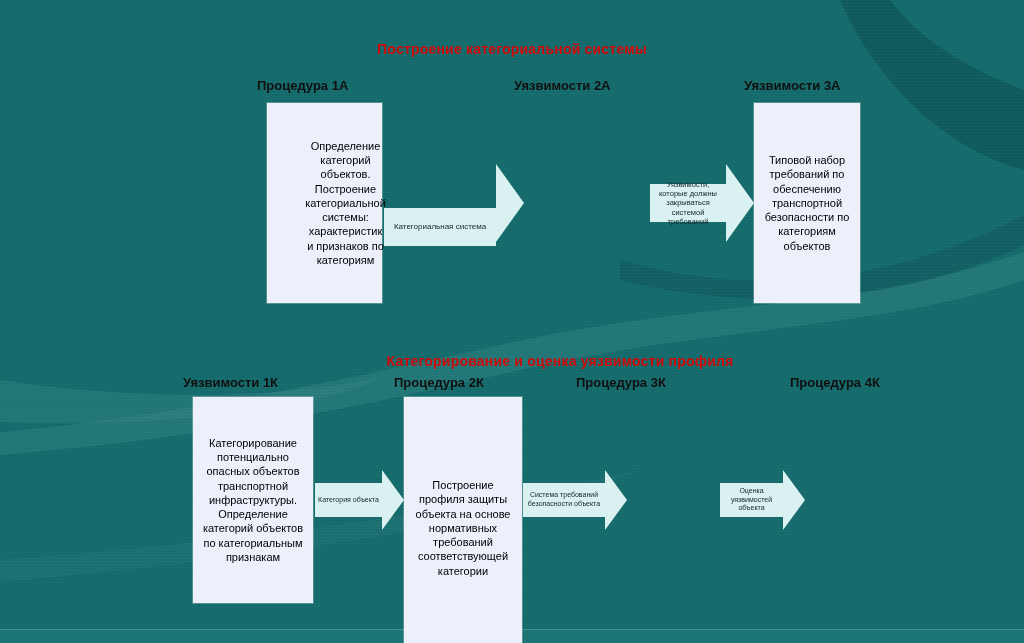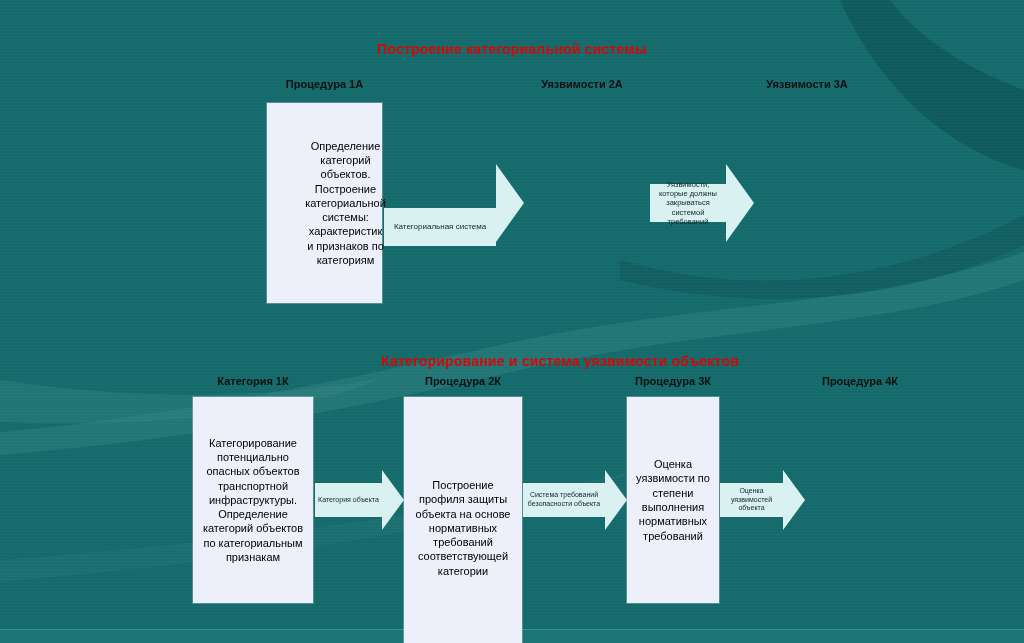--- a/index.html
+++ b/index.html
@@ -23,22 +23,21 @@
     background:#1d7475; border-top:1px solid #3f9192;
   }
 
   .section-title {
     position:absolute;
     color:#cf0a0a; font-weight:bold; font-size:14px;
     text-align:center; letter-spacing:0.2px;
   }
   .proc-header {
     position:absolute;
-    color:#101010; font-weight:bold; font-size:11px;
-    text-align:center;
+    color:#101010; font-weight:bold; font-size:13px;
   }
   .box {
     position:absolute;
     background:#edeffb;
     display:flex; align-items:center; justify-content:center;
     text-align:center;
     color:#000; font-size:11px; line-height:1.3;
     padding:4px 5px;
     box-shadow:0 0 0 1px rgba(255,255,255,0.25);
   }
@@ -96,49 +95,49 @@
     <div class="body" style="font-size:8px;margin-top:48px;">Категориальная система</div>
     <div class="head"></div>
   </div>
 
 
   <div class="arrow arrow-lg" style="left:642px; top:164px; width:112px; height:78px;padding-left:8px;">
     <div class="body">Уязвимости, которые должны закрываться системой требований</div>
     <div class="head"></div>
   </div>
 
+  <div class="box" style="left:754px; top:103px; width:106px; height:200px;">
+    <span>Типовой набор требований по обеспечению транспортной безопасности по категориям объектов</span>
+  </div>
 
-  <div class="section-title" style="left:96px; top:353px; width:928px;">Категорирование и система уязвимости объектов</div>
+  <div class="section-title" style="left:96px; top:353px; width:928px;">Категорирование и оценка уязвимости профиля</div>
 
-  <div class="proc-header" style="left:183px; top:375px; width:140px;">Категория 1К</div>
+  <div class="proc-header" style="left:183px; top:375px; width:140px;">Уязвимости 1К</div>
   <div class="proc-header" style="left:394px; top:375px; width:138px;">Процедура 2К</div>
-  <div class="proc-header" style="left:612px; top:375px; width:122px;">Процедура 3К</div>
+  <div class="proc-header" style="left:576px; top:375px; width:122px;">Процедура 3К</div>
   <div class="proc-header" style="left:790px; top:375px; width:140px;">Процедура 4К</div>
 
   <div class="box" style="left:193px; top:397px; width:120px; height:206px;">
     <span>Категорирование потенциально опасных объектов транспортной инфраструктуры. Определение категорий объектов по категориальным признакам</span>
   </div>
 
   <div class="arrow arrow-sm" style="left:315px; top:470px; width:89px; height:60px;">
     <div class="body" style="font-size:7px;">Категория объекта</div>
     <div class="head"></div>
   </div>
 
   <div class="box" style="left:404px; top:397px; width:118px; height:262px;">
     <span>Построение профиля защиты объекта на основе нормативных требований соответствующей категории</span>
   </div>
 
   <div class="arrow arrow-sm" style="left:523px; top:470px; width:104px; height:60px;">
     <div class="body" style="font-size:7px;">Система требований безопасности объекта</div>
     <div class="head"></div>
   </div>
 
-  <div class="box" style="left:627px; top:397px; width:92px; height:206px;">
-    <span>Оценка уязвимости по степени выполнения нормативных требований</span>
-  </div>
 
   <div class="arrow arrow-sm" style="left:720px; top:470px; width:85px; height:60px;">
     <div class="body" style="font-size:7px;">Оценка уязвимостей объекта</div>
     <div class="head"></div>
   </div>
 
 
 </div>
 
 </body></html>

